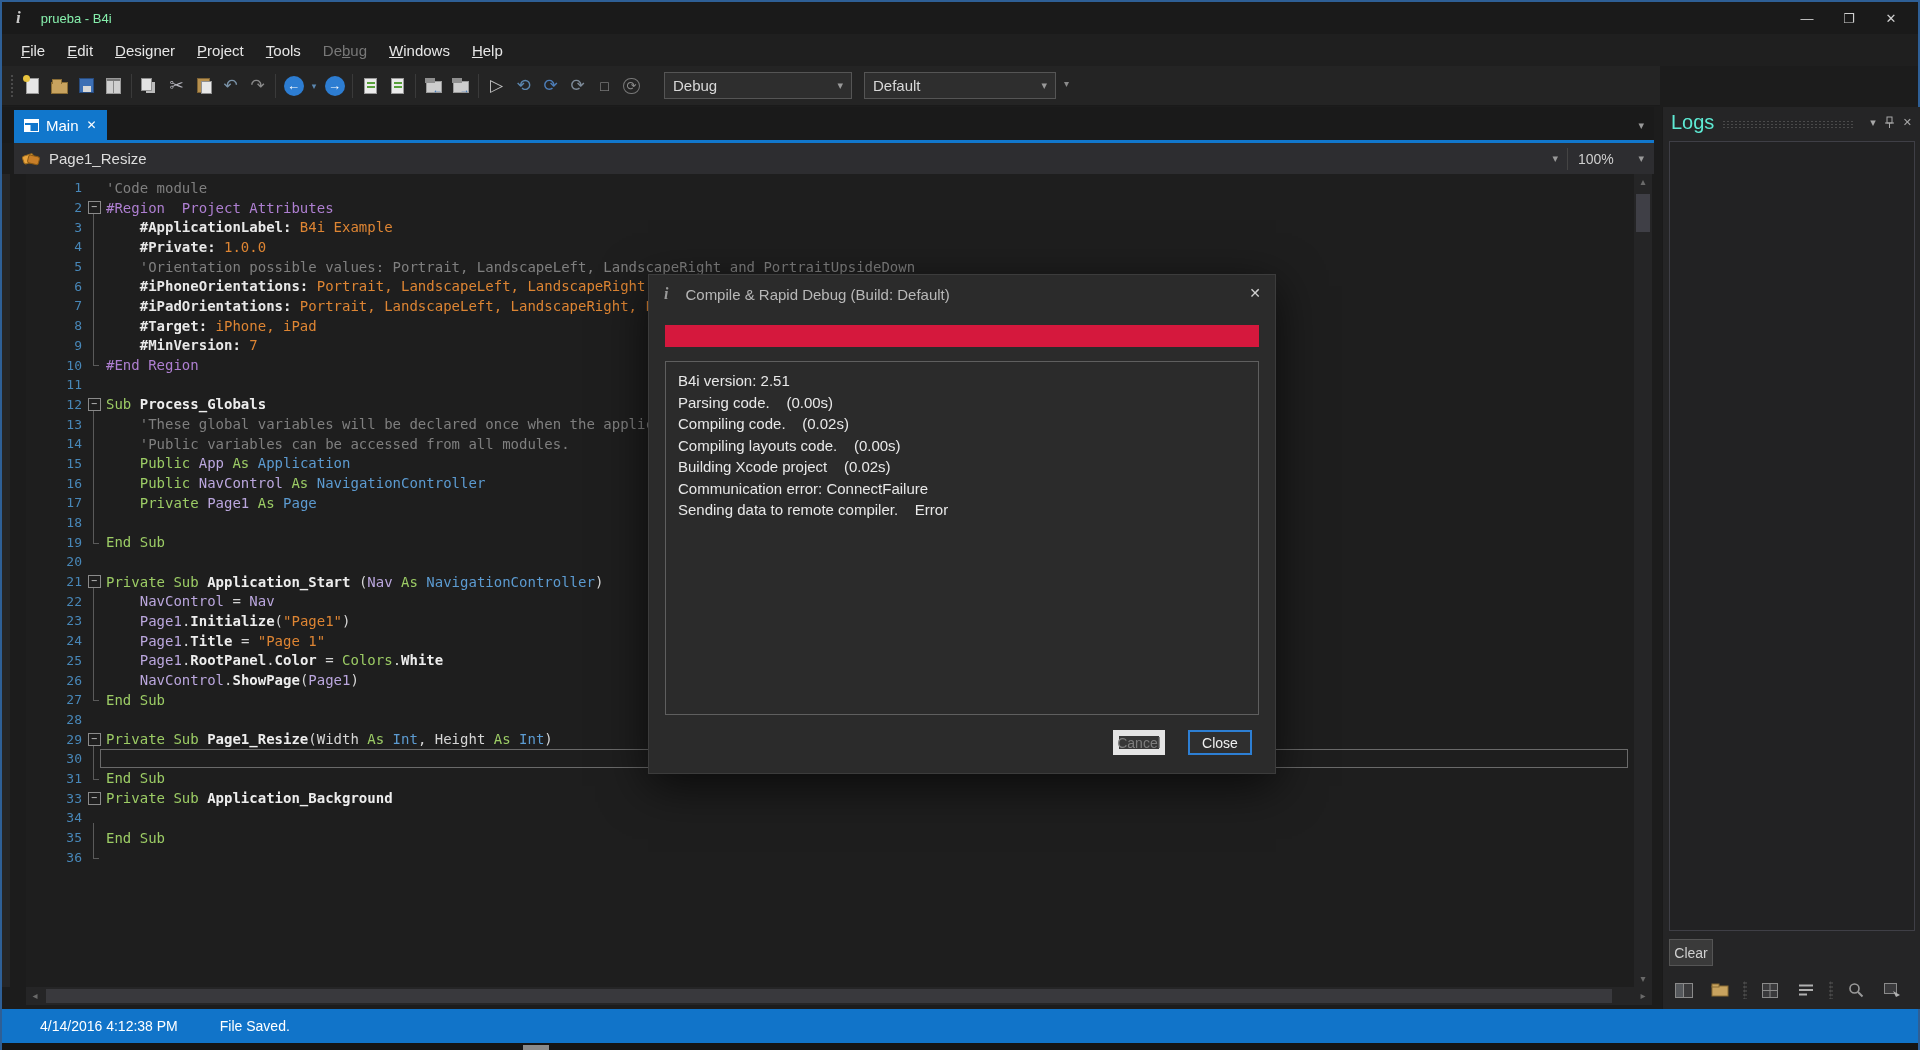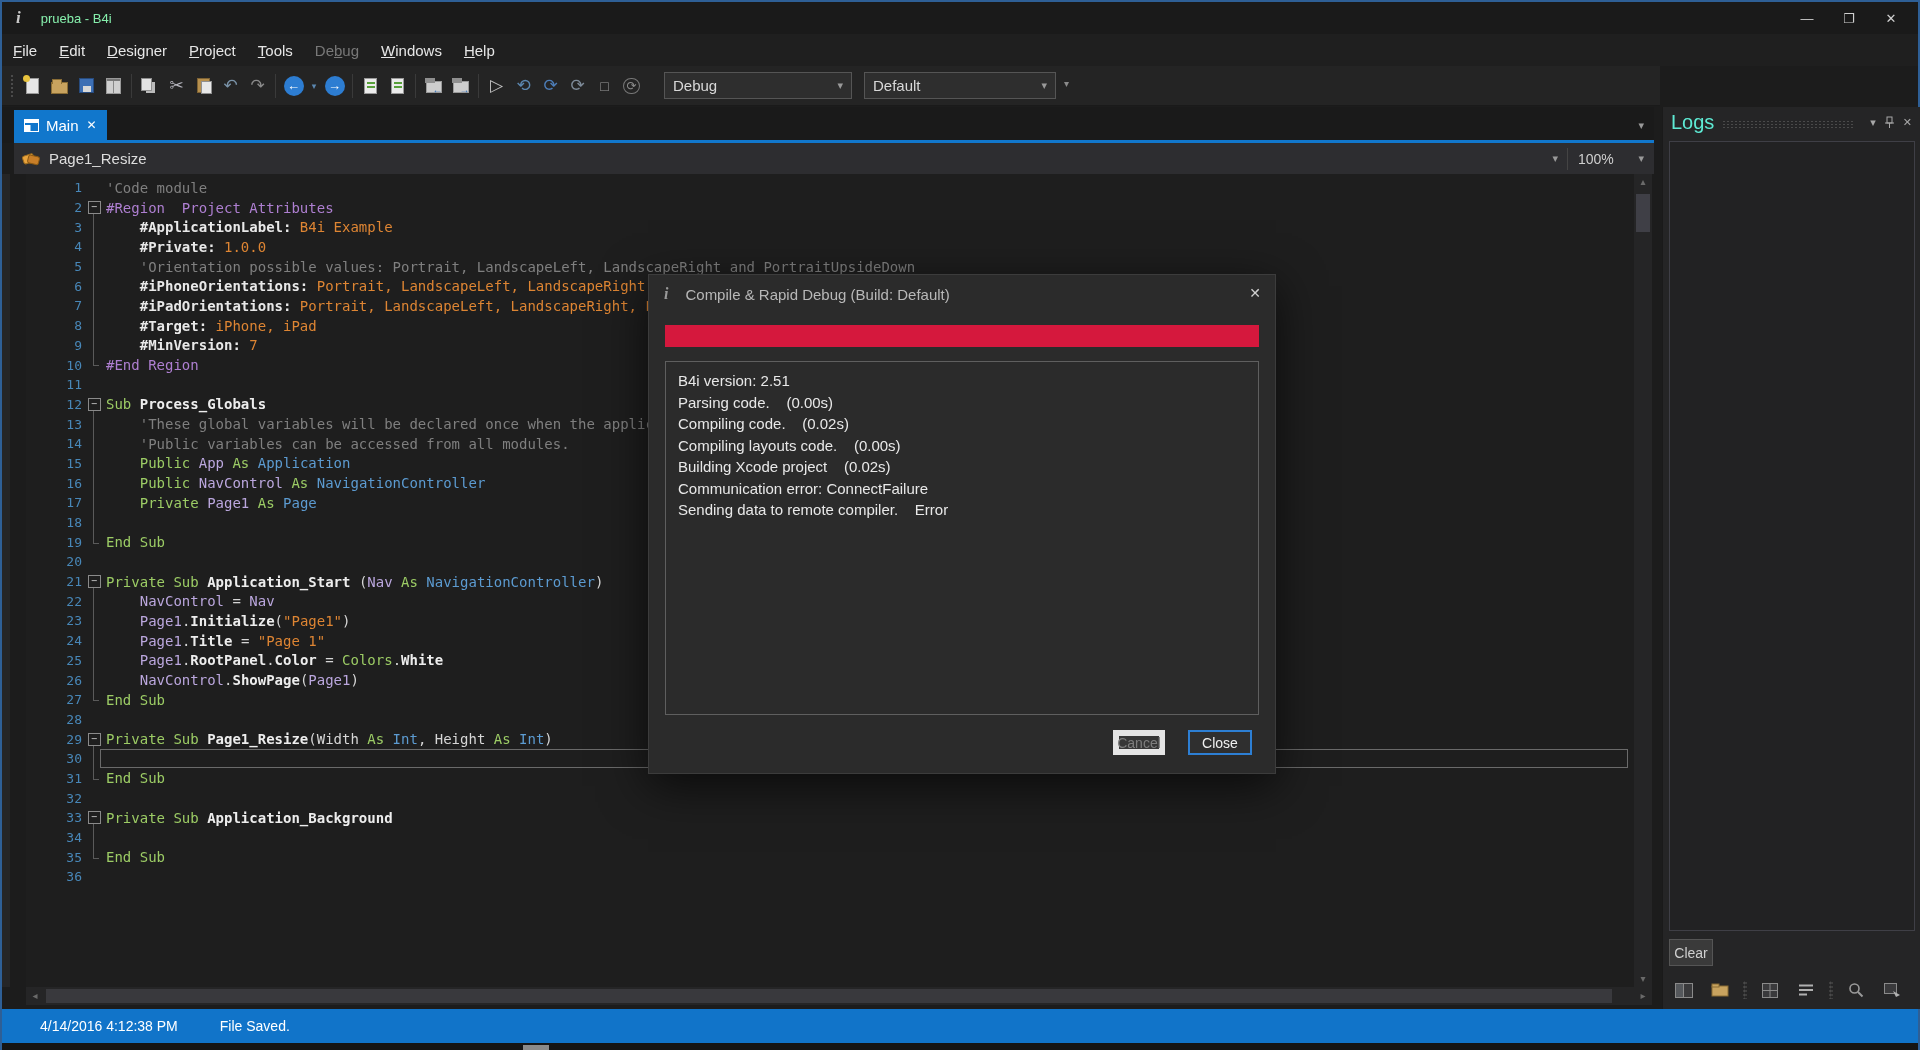--- a/index.html
+++ b/index.html
@@ -8,21 +8,21 @@
   .window { position:absolute; inset:0; border:2px solid #2E5F96; background:#1C1C1C; }
 
   
   .titlebar { position:absolute; left:0; top:0; right:0; height:32px; background:#1A1A1A; display:flex; align-items:center; }
   .app-icon { font-family:"Liberation Serif",serif; font-style:italic; font-weight:bold; color:#C9C9C9; font-size:17px; margin-left:14px; }
   .title-text { color:#86efac; font-size:13px; margin-left:20px; }
   .win-controls { position:absolute; right:6px; top:0; height:32px; display:flex; }
   .win-btn { width:42px; height:32px; display:flex; align-items:center; justify-content:center; color:#D0D0D0; font-size:13px; }
 
   
-  .menubar { position:absolute; left:0; top:32px; right:0; height:32px; background:#1F1F1F; display:flex; align-items:center; }
+  .menubar { position:absolute; left:0; top:32px; right:0; height:32px; background:#1F1F1F; display:flex; align-items:center; padding-left:8px; }
   .menu-item { color:#E6E6E6; font-size:15px; padding:4px 11px; }
   .menu-item u { text-decoration:underline; }
   .menu-item.disabled { color:#787878; }
 
   
   .toolbar { position:absolute; left:0; top:64px; right:258px; height:40px; background:#242424; display:flex; align-items:center; padding-left:4px; border-bottom:1px solid #1A1A1A;}
   .grip { width:5px; height:24px; margin:0 4px; background-image:radial-gradient(#4B4B4B 1px, transparent 1.2px); background-size:4px 4px; }
   .tb { width:27px; height:27px; display:flex; align-items:center; justify-content:center; border-radius:2px; position:relative; }
   .tb-sep { width:1px; height:24px; background:#3A3A3A; margin:0 4px; }
   .glyph { font-size:17px; line-height:1; }
@@ -298,21 +298,20 @@
         <div class="code-row"><span class="ln">22</span><span class="fold"></span><span class="code-text"><span class="c-pl">    </span><span class="c-id">NavControl</span><span class="c-pl"> = </span><span class="c-id">Nav</span></span></div>
         <div class="code-row"><span class="ln">23</span><span class="fold"></span><span class="code-text"><span class="c-pl">    </span><span class="c-id">Page1</span><span class="c-pl">.</span><span class="c-mb">Initialize</span><span class="c-pl">(</span><span class="c-st">"Page1"</span><span class="c-pl">)</span></span></div>
         <div class="code-row"><span class="ln">24</span><span class="fold"></span><span class="code-text"><span class="c-pl">    </span><span class="c-id">Page1</span><span class="c-pl">.</span><span class="c-mb">Title</span><span class="c-pl"> = </span><span class="c-st">"Page 1"</span></span></div>
         <div class="code-row"><span class="ln">25</span><span class="fold"></span><span class="code-text"><span class="c-pl">    </span><span class="c-id">Page1</span><span class="c-pl">.</span><span class="c-mb">RootPanel</span><span class="c-pl">.</span><span class="c-mb">Color</span><span class="c-pl"> = </span><span class="c-kw">Colors</span><span class="c-pl">.</span><span class="c-mb">White</span></span></div>
         <div class="code-row"><span class="ln">26</span><span class="fold"></span><span class="code-text"><span class="c-pl">    </span><span class="c-id">NavControl</span><span class="c-pl">.</span><span class="c-mb">ShowPage</span><span class="c-pl">(</span><span class="c-id">Page1</span><span class="c-pl">)</span></span></div>
         <div class="code-row"><span class="ln">27</span><span class="fold"></span><span class="code-text"><span class="c-kw">End Sub</span></span></div>
         <div class="code-row"><span class="ln">28</span><span class="fold"></span><span class="code-text"></span></div>
         <div class="code-row"><span class="ln">29</span><span class="fold has"></span><span class="code-text"><span class="c-kw">Private Sub </span><span class="c-mb">Page1_Resize</span><span class="c-pl">(Width</span><span class="c-kw"> As </span><span class="c-ty">Int</span><span class="c-pl">, Height</span><span class="c-kw"> As </span><span class="c-ty">Int</span><span class="c-pl">)</span></span></div>
         <div class="code-row"><span class="ln">30</span><span class="fold"></span><span class="code-text"></span><div class="curline"></div></div>
         <div class="code-row"><span class="ln">31</span><span class="fold"></span><span class="code-text"><span class="c-kw">End Sub</span></span></div>
-        <div class="code-row"><span class="ln">32</span><span class="fold"></span><span class="code-text"></span></div>
         <div class="code-row"><span class="ln">33</span><span class="fold has"></span><span class="code-text"><span class="c-kw">Private Sub </span><span class="c-mb">Application_Background</span></span></div>
         <div class="code-row"><span class="ln">34</span><span class="fold"></span><span class="code-text"></span></div>
         <div class="code-row"><span class="ln">35</span><span class="fold"></span><span class="code-text"><span class="c-kw">End Sub</span></span></div>
         <div class="code-row"><span class="ln">36</span><span class="fold"></span><span class="code-text"></span></div>
         <div class="scope" style="top: 34.7px; height: 152.6px;"></div>
         <div class="scope-tick" style="top: 187.3px;"></div>
         <div class="scope" style="top: 231.7px; height: 132.9px;"></div>
         <div class="scope-tick" style="top: 364.6px;"></div>
         <div class="scope" style="top: 409px; height: 113.2px;"></div>
         <div class="scope-tick" style="top: 522.2px;"></div>

